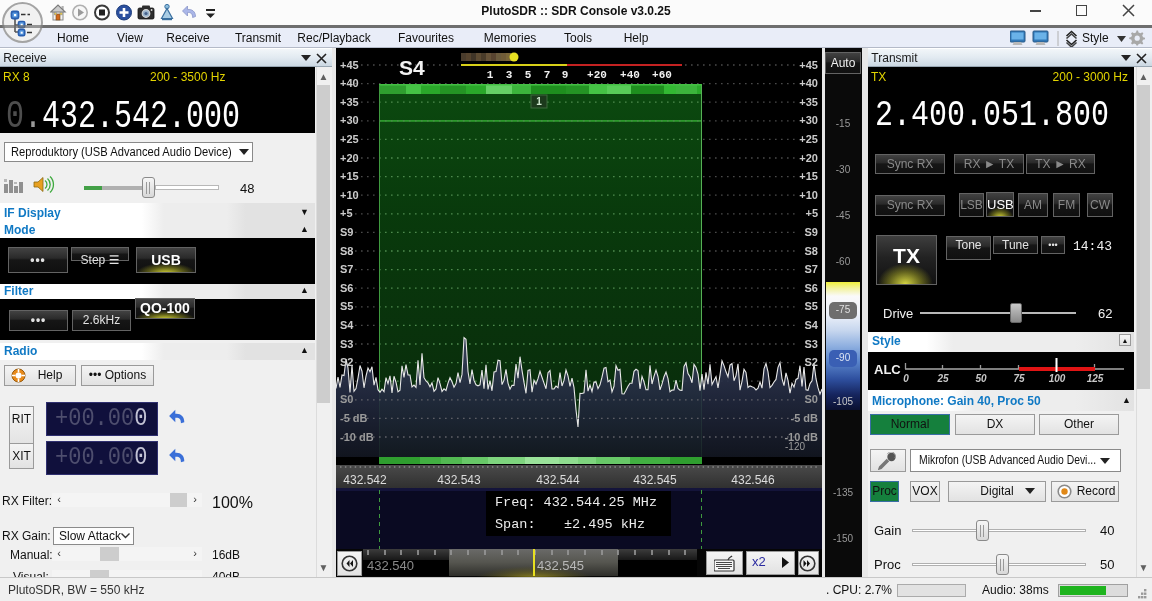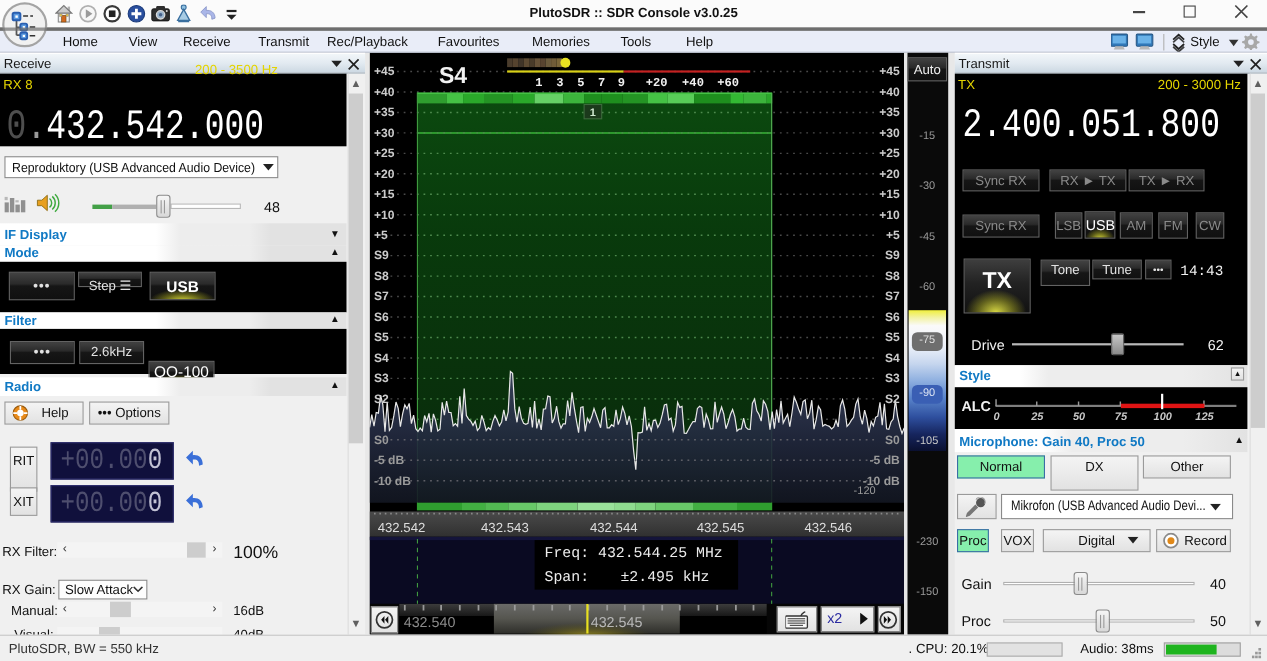--- a/index.html
+++ b/index.html
@@ -3,21 +3,21 @@
 <style>
 *{margin:0;padding:0;box-sizing:border-box}
 body{width:1152px;height:601px;position:relative;font-family:"Liberation Sans",sans-serif;background:#f0f0f0;overflow:hidden}
 .abs{position:absolute}
 .hdr{position:absolute;height:19px;background:linear-gradient(180deg,#f2f6f9 0%,#e2eaf1 50%,#ccd8e2 100%);border-top:1px solid #fff;border-bottom:1px solid #98a6b2;font-size:12px;color:#1a1a1a;line-height:18px}
 .bluelab{color:#1079c4;font-weight:bold;font-size:12px}
 .dkbtn{position:absolute;background:linear-gradient(180deg,#424242 0%,#2a2a2a 42%,#161616 50%,#101010 100%);border:1px solid #636363;color:#e2e2e2;font-size:12px;text-align:center}
 .dkbtn.dis{color:#8a8a8a}
 .glow{background:radial-gradient(ellipse 70% 62% at 50% 108%,rgba(234,234,60,0.95) 0%,rgba(150,150,30,0.55) 45%,rgba(40,40,10,0) 75%),linear-gradient(180deg,#424242 0%,#2a2a2a 42%,#161616 50%,#101010 100%)}
 .ltbtn{position:absolute;background:linear-gradient(180deg,#f4f4f4,#e2e2e2);border:1px solid #9a9a9a;color:#111;font-size:12px;text-align:center}
-.selbtn{position:absolute;background:#86efac;border:1px solid #3a6ea5;color:#111;font-size:12px;text-align:center}
+.selbtn{position:absolute;background:#15803d;border:1px solid #3a6ea5;color:#111;font-size:12px;text-align:center}
 .scroll{position:absolute;width:16px;background:#f0f0f0;border-left:1px solid #dcdcdc}
 .thumb{position:absolute;left:1px;width:13px;background:#cdcdcd}
 .sarrow{position:absolute;left:0;width:15px;height:17px;color:#606060;font-size:10px;text-align:center;line-height:17px}
 .ylw{color:#e3d400}
 .mono{font-family:"Liberation Mono",monospace}
 .navy{background:#10103c;border:1px solid #303070}
 .slider-h{position:absolute;width:13px;height:21px;background:linear-gradient(180deg,#f6f6f6,#d8d8d8);border:1px solid #8a8a8a;border-radius:3px}
 .slider-h:before{content:"";position:absolute;left:3px;top:4px;width:1px;height:12px;background:#999;box-shadow:3px 0 0 #999}
 </style></head>
 <body>
@@ -140,21 +140,21 @@
 <div class="hdr" style="left:0;top:48px;width:332px">&nbsp;Receive</div>
 <svg class="abs" style="left:301px;top:55px" width="11" height="7">
     <path d="M0,0 L10,0 L5,6 Z" fill="#222"></path>
   </svg>
 <svg class="abs" style="left:316px;top:53px" width="11" height="11">
     <path d="M1,1 L10,10 M10,1 L1,10" stroke="#222" stroke-width="1.6"></path>
   </svg>
 
 <div class="abs" style="left:0;top:67px;width:315px;height:66px;background:#000"></div>
 <div class="abs ylw" style="left:3px;top:70px;font-size:12px">RX 8</div>
-<div class="abs ylw" style="left:150px;top:56px;width:130px;font-size:12px;text-align:center">200 - 3500 Hz</div>
+<div class="abs ylw" style="left:150px;top:70px;width:130px;font-size:12px;">200 - 3500 Hz</div>
 <div class="abs mono" style="left:6px;top:102px;height:30px;line-height:30px;font-size:30px;color:#fff;transform:scaleY(1.27)"><span style="color:#4e4e4e">0</span><span style="color:#9a9a9a">.</span>432.542.000</div>
 
 <div class="abs" style="left:4px;top:142px;width:249px;height:20px;background:#fff;border:1px solid #8a8a8a;font-size:12px;line-height:18px;color:#111;padding-left:6px"><span style="display:inline-block;transform:scaleX(0.93);transform-origin:0 50%">Reproduktory (USB Advanced Audio Device)</span></div>
 <svg class="abs" style="left:239px;top:149px" width="11" height="7">
     <path d="M0,0 L10,0 L5,6 Z" fill="#222"></path>
   </svg>
 
 <svg class="abs" style="left:4px;top:175px" width="52" height="20">
 <g fill="#909090">
       <rect x="0" y="9" width="4" height="9"></rect>
@@ -183,21 +183,21 @@
 <div class="abs" style="left:0;top:238px;width:315px;height:46px;background:#000"></div>
 <div class="dkbtn" style="left:8px;top:247px;width:60px;height:26px;line-height:24px;letter-spacing:1px;font-weight:bold">•••</div>
 <div class="dkbtn" style="left:71px;top:247px;width:58px;height:14px;line-height:24px">Step ☰</div>
 <div class="dkbtn glow" style="left:136px;top:247px;width:60px;height:26px;line-height:24px;font-size:14px;font-weight:bold;color:#fff">USB</div>
 <div class="abs" style="left:0;top:284px;width:315px;height:15px;background:linear-gradient(90deg,#fff 0%,#fff 45%,#ededed 52%,#ededed 72%,#e2e2e2 78%,#e2e2e2 100%)"></div>
 <div class="abs bluelab" style="left:4px;top:284px">Filter</div>
 <div class="abs" style="left:300px;top:285px;font-size:9px;color:#111">▲</div>
 <div class="abs" style="left:0;top:299px;width:315px;height:41px;background:#000"></div>
 <div class="dkbtn" style="left:9px;top:310px;width:59px;height:21px;line-height:19px;letter-spacing:1px;font-weight:bold">•••</div>
 <div class="dkbtn" style="left:72px;top:310px;width:59px;height:21px;line-height:19px">2.6kHz</div>
-<div class="dkbtn glow" style="left:135px;top:328px;width:60px;height:21px;line-height:19px;font-size:14px;font-weight:normal;color:#fff">QO-100</div>
+<div class="dkbtn glow" style="left:135px;top:298px;width:60px;height:21px;line-height:19px;font-size:14px;font-weight:bold;color:#fff">QO-100</div>
 <div class="abs" style="left:0;top:343px;width:315px;height:17px;background:linear-gradient(90deg,#fff 0%,#fff 45%,#ededed 52%,#ededed 72%,#e2e2e2 78%,#e2e2e2 100%)"></div>
 <div class="abs bluelab" style="left:4px;top:344px">Radio</div>
 <div class="abs" style="left:300px;top:345px;font-size:9px;color:#111">▲</div>
 
 <div class="ltbtn" style="left:4px;top:365px;width:72px;height:21px;line-height:19px;padding-left:20px">Help</div>
 <svg class="abs" style="left:11px;top:368px" width="15" height="15">
     <circle cx="7.5" cy="7.5" r="6.5" fill="#e88a1a" stroke="#9a5a0a" stroke-width="1"></circle>
     <circle cx="7.5" cy="7.5" r="3" fill="#fff"></circle>
     <path d="M7.5,1 L7.5,4.5 M7.5,10.5 L7.5,14 M1,7.5 L4.5,7.5 M10.5,7.5 L14,7.5" stroke="#fff" stroke-width="1.6"></path>
   </svg>
@@ -478,22 +478,22 @@
   </svg>
 
 <div class="abs" style="left:822px;top:48px;width:46px;height:529px;background:#e8e8e8"></div>
 <div class="abs" style="left:825px;top:48px;width:37px;height:529px;background:#0a0a0a"></div>
 <div class="dkbtn" style="left:825px;top:52px;width:36px;height:22px;line-height:20px;color:#f0f0f0">Auto</div>
 <div class="abs" style="left:826px;top:282px;width:34px;height:128px;background:linear-gradient(180deg,#f0ef3c 0%,#f2f2a0 5%,#fafafa 11%,#eef2fa 25%,#c6d6ee 38%,#8fb0e0 50%,#5a85cc 62%,#2e4f9e 76%,#16255e 88%,#0a1030 100%)"></div>
 <div class="abs" style="left:824px;top:118px;width:38px;text-align:center;font-size:10px;color:#9a9a9a">-15</div>
 <div class="abs" style="left:824px;top:164px;width:38px;text-align:center;font-size:10px;color:#9a9a9a">-30</div>
 <div class="abs" style="left:824px;top:210px;width:38px;text-align:center;font-size:10px;color:#9a9a9a">-45</div>
 <div class="abs" style="left:824px;top:256px;width:38px;text-align:center;font-size:10px;color:#9a9a9a">-60</div>
-<div class="abs" style="left:776px;top:441px;width:38px;font-size:10px;color:#9a9a9a">-120</div>
-<div class="abs" style="left:824px;top:487px;width:38px;text-align:center;font-size:10px;color:#9a9a9a">-230</div>
+<div class="abs" style="left:776px;top:441px;width:38px;text-align:center;font-size:10px;color:#9a9a9a">-120</div>
+<div class="abs" style="left:824px;top:487px;width:38px;text-align:center;font-size:10px;color:#9a9a9a">-135</div>
 <div class="abs" style="left:824px;top:533px;width:38px;text-align:center;font-size:10px;color:#9a9a9a">-150</div>
 
 <div class="abs" style="left:829px;top:302px;width:28px;height:17px;background:#6e6e6e;border-radius:5px;text-align:center;font-size:10px;color:#e0e0e0;line-height:16px">-75</div>
 <div class="abs" style="left:829px;top:350px;width:28px;height:17px;background:#3a5fb4;border-radius:5px;text-align:center;font-size:10px;color:#dce4f4;line-height:16px">-90</div>
 <div class="abs" style="left:824px;top:396px;width:38px;text-align:center;font-size:10px;color:#c8c8c8">-105</div>
 
 <div class="abs" style="left:868px;top:48px;width:284px;height:529px;background:#f0f0f0"></div>
 <div class="hdr" style="left:868px;top:48px;width:284px">&nbsp;Transmit</div>
 <svg class="abs" style="left:1121px;top:55px" width="11" height="7">
     <path d="M0,0 L10,0 L5,6 Z" fill="#222"></path>
@@ -547,21 +547,21 @@
       <text x="1019" y="382">75</text>
       <text x="1057" y="382">100</text>
       <text x="1095" y="382">125</text>
 </g>
 </svg>
 
 <div class="abs" style="left:868px;top:390px;width:266px;height:21px;background:linear-gradient(90deg,#fff 0%,#fff 30%,#ededed 40%,#ededed 78%,#e2e2e2 100%)"></div>
 <div class="abs bluelab" style="left:872px;top:394px">Microphone: Gain 40, Proc 50</div>
 <div class="abs" style="left:1122px;top:395px;font-size:9px;color:#111">▲</div>
 <div class="selbtn" style="left:870px;top:414px;width:80px;height:21px;line-height:19px">Normal</div>
-<div class="ltbtn" style="left:955px;top:414px;width:80px;height:32px;line-height:19px">DX</div>
+<div class="ltbtn" style="left:955px;top:414px;width:80px;height:21px;line-height:19px">DX</div>
 <div class="ltbtn" style="left:1039px;top:414px;width:80px;height:21px;line-height:19px">Other</div>
 <div class="ltbtn" style="left:870px;top:449px;width:36px;height:23px"></div>
 <svg class="abs" style="left:878px;top:452px" width="20" height="18" viewBox="0 0 20 18">
     <ellipse cx="13.5" cy="5" rx="4.2" ry="4.2" fill="#555"></ellipse>
     <path d="M10.5,8.5 L3,16 L1.5,16.5 L2,15 L9.5,7.5" stroke="#777" stroke-width="2.2" fill="none"></path>
     <path d="M9.3,2.2 A4.2,4.2 0 0 1 17,6" stroke="#999" stroke-width="1" fill="none"></path>
   </svg>
 <div class="abs" style="left:910px;top:449px;width:211px;height:23px;background:#fff;border:1px solid #8a8a8a;font-size:12.5px;line-height:21px;color:#111;padding-left:8px;padding-right:26px;white-space:nowrap;overflow:hidden"><span style="display:inline-block;transform:scaleX(0.83);transform-origin:0 50%">Mikrofon (USB Advanced Audio Devi...</span></div>
 <svg class="abs" style="left:1100px;top:458px" width="11" height="7">
     <path d="M0,0 L10,0 L5,6 Z" fill="#222"></path>
@@ -587,21 +587,21 @@
 <div class="slider-h" style="left:996px;top:554px"></div>
 <div class="abs" style="left:1100px;top:557px;font-size:13px;color:#111">50</div>
 
 <div class="scroll" style="left:1136px;top:67px;height:510px"></div>
 <div class="sarrow" style="left:1136px;top:68px">▲</div>
 <div class="thumb" style="left:1137px;top:85px;height:304px"></div>
 <div class="sarrow" style="left:1136px;top:559px">▼</div>
 
 <div class="abs" style="left:0;top:577px;width:1152px;height:24px;background:#f0f0f0;border-top:1px solid #c8c8c8"></div>
 <div class="abs" style="left:8px;top:583px;font-size:12px;color:#333">PlutoSDR, BW = 550 kHz</div>
-<div class="abs" style="left:826px;top:583px;font-size:12px;color:#111">. CPU: 20.1%</div>
+<div class="abs" style="left:826px;top:583px;font-size:12px;color:#111">. CPU: 2.7%</div>
 <div class="abs" style="left:897px;top:584px;width:69px;height:13px;background:#e2e2e2;border:1px solid #ababab"></div>
 <div class="abs" style="left:982px;top:583px;font-size:12px;color:#111">Audio: 38ms</div>
 <div class="abs" style="left:1058px;top:584px;width:70px;height:13px;background:#dcdcdc;border:1px solid #a0a0a0"></div>
 <div class="abs" style="left:1060px;top:586px;width:46px;height:9px;background:#1eb41e"></div>
 <svg class="abs" style="left:1138px;top:589px" width="10" height="10">
     <g fill="#9a9a9a">
       <rect x="6" y="0" width="2.4" height="2.4"></rect>
       <rect x="3" y="3.5" width="2.4" height="2.4"></rect>
       <rect x="6" y="3.5" width="2.4" height="2.4"></rect>
       <rect x="0" y="7" width="2.4" height="2.4"></rect>

